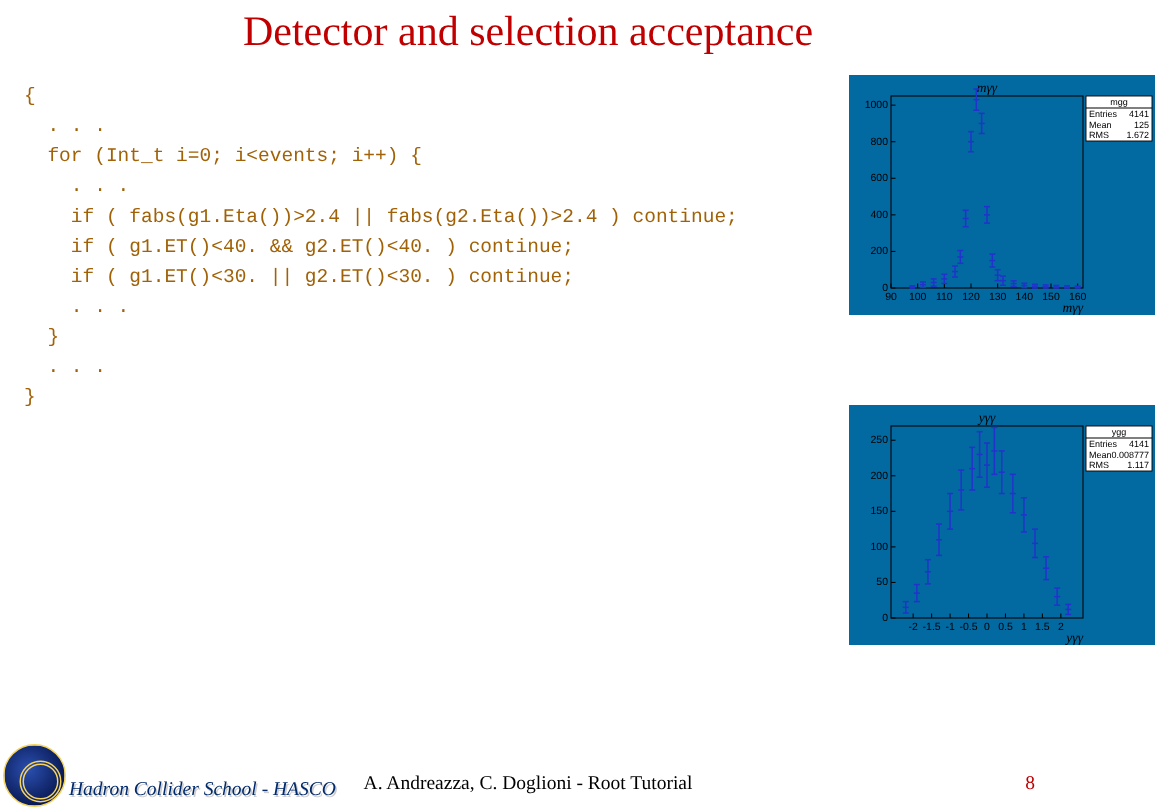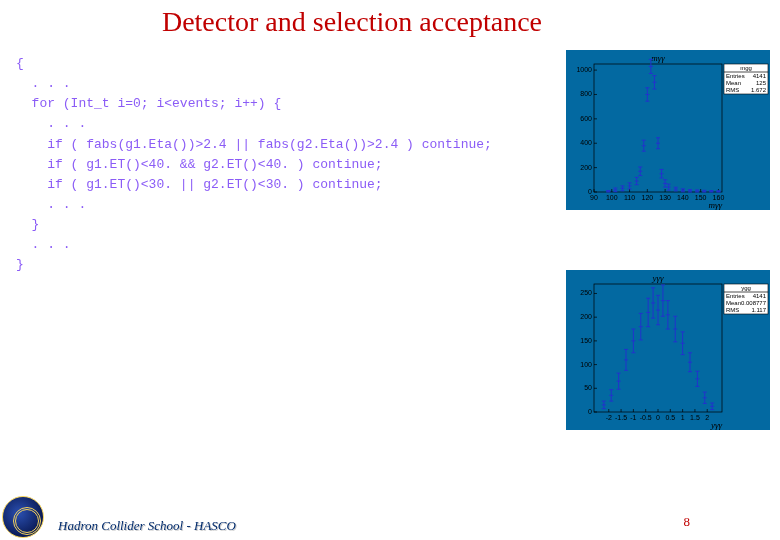--- a/index.html
+++ b/index.html
@@ -1,34 +1,34 @@
 <!DOCTYPE html>
 <html><head>
 <meta charset="utf-8">
 <style>
   * { box-sizing: border-box; margin: 0; padding: 0; }
   html, body { width: 780px; height: 540px; font-family: "Times New Roman", serif; background: #fff; overflow: hidden; }
   .slide { position: relative; width: 704px; height: 540px; }
   .title { position: absolute; top: 6px; left: 0; width: 100%; text-align: center; font-size: 28px; color: #c00000; font-weight: 400; }
-  .code { position: absolute; top: 54px; left: 16px; font-family: "Courier New", monospace; font-size: 13px; line-height: 1.55; color: #8b5cf6; white-space: pre; }
+  .code { position: absolute; top: 54px; left: 16px; font-family: "Courier New", monospace; font-size: 13px; line-height: 1.55; color: #a16207; white-space: pre; }
   .chart { position: absolute; background: #0369a1; }
   #chart-top { top: 50px; left: 566px; width: 204px; height: 160px; }
   #chart-bot { top: 270px; left: 566px; width: 204px; height: 160px; }
   svg { display: block; }
   .axis { stroke: #000; stroke-width: 0.7; fill: none; }
   .tick { stroke: #000; stroke-width: 0.7; }
   .ticklabel { font: 7px Arial, sans-serif; fill: #000; }
   .chartlabel { font: italic 9px "Times New Roman", serif; fill: #000; }
   .statsbox { stroke: #000; stroke-width: 0.6; fill: #fff; }
   .statstext { font: 6px Arial, sans-serif; fill: #000; }
   .err { stroke: #2233cc; stroke-width: 1; fill: none; }
   .cap { stroke: #2233cc; stroke-width: 1; }
   .footer-logo { position: absolute; left: 2px; bottom: 2px; width: 42px; height: 42px; border-radius: 50%; background: radial-gradient(circle at 40% 40%, #2a4fb0, #0a1a55 70%, #040a2a 100%); border: 1px solid #f4d35e; }
   .footer-logo:before { content: ""; position: absolute; left: 10px; top: 10px; width: 22px; height: 22px; border: 3px double #f4d35e; border-radius: 50%; }
-  .footer-text { position: absolute; left: 46px; bottom: 6px; font: italic 13px "Times New Roman", serif; color: #002a6b; text-shadow: 1px 1px 0 #ccc; margin-left: 12px; }
+  .footer-text { position: absolute; left: 46px; bottom: 6px; font: italic 13px "Times New Roman", serif; color: #002a6b; text-shadow: 1px 1px 0 #ccc; }
   .footer-center { position: absolute; bottom: 10px; left: 0; width: 100%; text-align: center; font-size: 13px; color: #000; }
   .footer-page { position: absolute; right: 14px; bottom: 10px; font-size: 13px; color: #c00000; }
 </style>
 </head>
 <body>
 <div class="slide">
 
 <h1 class="title">Detector and selection acceptance</h1>
 
 <pre class="code"><span>{</span>
@@ -281,15 +281,16 @@
         <text class="statstext" x="200" y="28" text-anchor="end">4141</text>
         <text class="statstext" x="160" y="35">Mean</text>
         <text class="statstext" x="200" y="35" text-anchor="end">0.008777</text>
         <text class="statstext" x="160" y="42">RMS</text>
         <text class="statstext" x="200" y="42" text-anchor="end">1.117</text>
       </svg>
     </div>
 
 <div class="footer-logo"></div>
 <div class="footer-text">Hadron Collider School - HASCO</div>
+<div class="footer-center">A. Andreazza, C. Doglioni - Root Tutorial</div>
 <div class="footer-page">8</div>
 
 </div>
 
 </body></html>

